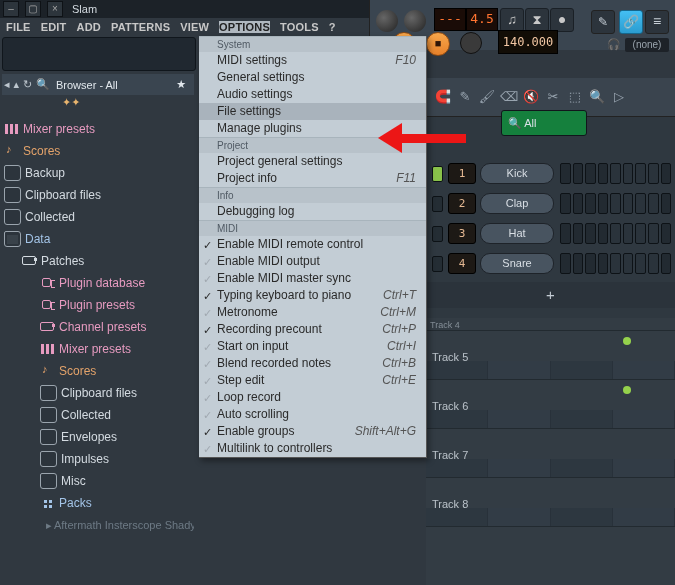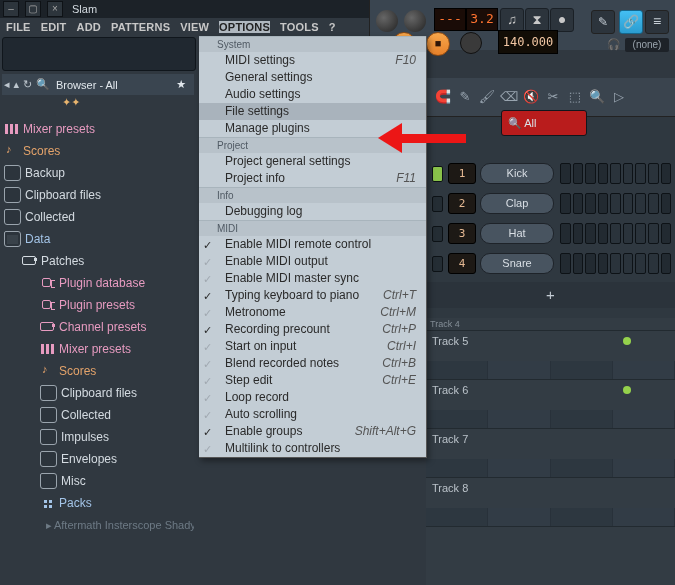--- a/index.html
+++ b/index.html
@@ -56,49 +56,49 @@
   .blue{color:#a3c4e7}
   .orange{color:#e4a36a}
   .white{color:#d4dbe1}
   .ind0{padding-left:0}
   .ind1{padding-left:18px}
   .ind2{padding-left:36px}
   .node.last{color:#6d7a85;font-size:11px;padding-left:42px}
   
   .menu{position:absolute;left:199px;top:36px;width:227px;background:#c3cdd5;border-bottom:1px solid #555;border-right:1px solid #555;font-size:12px;color:#2a2a2a;z-index:100;box-shadow:2px 3px 6px rgba(0,0,0,.4)}
   .menu .hdr{height:15px;line-height:15px;padding-left:18px;font-size:10px;color:#505a64;background:#b8c2ca;border-top:1px solid #a8b4bc}
-  .menu .item{height:17px;line-height:17px;padding-left:26px;position:relative}
+  .menu .item{height:17px;line-height:17px;padding-left:18px;position:relative}
   .menu .item .sc{position:absolute;right:10px;font-style:italic;color:#545454}
   .menu .item.hl{background:#a9b3bc}
   .menu .item .chk{position:absolute;left:4px;top:1px;font-size:11px;color:#2a2a2a}
   .menu .item .chk.dim{color:#a0a8b0}
   
   .red-arrow{position:absolute;left:378px;top:123px;width:88px;height:30px;z-index:200}
   .red-arrow .shaft{position:absolute;left:22px;top:11px;width:66px;height:9px;background:#ec1616}
   .red-arrow .head{position:absolute;left:0;top:0;width:0;height:0;border-right:24px solid #ec1616;border-top:15px solid transparent;border-bottom:15px solid transparent}
   
   .rightarea{position:absolute;left:426px;top:78px;right:0;bottom:0;background:#2f3840}
   .toolbar2{position:absolute;left:0;top:0;right:0;height:38px;background:#3a444e;border-bottom:1px solid #222}
   .toolbar2 .tico{position:absolute;top:10px;width:18px;height:18px;font-size:13px;text-align:center;line-height:18px;color:#98a4af}
-  .search-all{position:absolute;right:88px;top:32px;width:78px;height:24px;background:#b91c1c;border:1px solid #11161c;border-radius:3px;color:#d9e0e6;font-size:11px;line-height:24px;padding-left:6px}
+  .search-all{position:absolute;right:88px;top:32px;width:78px;height:24px;background:#15803d;border:1px solid #11161c;border-radius:3px;color:#d9e0e6;font-size:11px;line-height:24px;padding-left:6px}
   .chan-btn{position:absolute;right:0;top:32px;width:82px;height:24px;background:#2a323a;border-left:1px solid #10151a;color:#c5ccd3;font-size:11px;text-align:center;line-height:24px}
   
   .steprow{position:absolute;left:0;height:27px;right:0}
   .steprow .led{position:absolute;left:6px;top:6px;width:9px;height:14px;background:#242d34;border:1px solid #0d1216;border-radius:2px}
   .steprow .numbox{position:absolute;left:22px;top:3px;width:26px;height:19px;background:#1d1915;border:1px solid #000;color:#e4b892;font:11px monospace;text-align:center;line-height:19px;border-radius:3px}
   .steprow .name{position:absolute;left:54px;top:3px;width:72px;height:19px;background:#485460;border:1px solid #1e2329;color:#d9dfe5;font-size:11px;text-align:center;line-height:19px;border-radius:10px}
   .steprow .steps{position:absolute;left:134px;top:3px;right:4px;height:19px;display:flex;gap:2px}
   .steprow .step{width:9px;height:19px;background:#222a31;border:1px solid #0d1216;border-radius:2px}
   .steprow .step.g1{background:#2a333b}
   .steprow.r1{top:82px}.steprow.r2{top:112px}.steprow.r3{top:142px}.steprow.r4{top:172px}
   .steprow.r1 .led{background:#89c24a}
   .addrow{position:absolute;left:0;top:204px;right:0;height:26px;background:#2b333b;text-align:center;line-height:26px;color:#c3cbd3;font-size:15px}
   
   .plist{position:absolute;left:0;top:240px;right:0;bottom:0;background:#333c44}
-  .trk{position:relative;height:48px;border-bottom:1px solid #222a30;display:flex;align-items:flex-start}
+  .trk{position:relative;height:48px;border-bottom:1px solid #222a30;display:flex;align-items:center}
   .trk .lbl{margin:4px 0 0 6px;font-size:11px;color:#bac2c9}
   .trk .dot{position:absolute;right:44px;top:6px;width:8px;height:8px;border-radius:50%;background:#95d24c}
   .trk .cells{position:absolute;left:0;bottom:0;right:0;height:18px;display:flex}
   .trk .cell{flex:1;border-right:1px solid #28313a;background:#2d3740}
   .trk .cell.alt{background:#323c46}
   .trk.tiny{height:12px}
   .trk.tiny .lbl{margin:1px 0 0 4px;font-size:9px;color:#858f98}
 </style>
 </head>
 <body>
@@ -121,21 +121,21 @@
   <span>TOOLS</span>
   <span class="q">?</span>
 </div>
 
 <div class="hintbar"></div>
 
 <div class="topright">
   <div class="knob k1"></div>
   <div class="knob k2"></div>
   <div class="lcd">---</div>
-  <div class="lcd" style="left:96px;color:#ff7330">3.2</div>
+  <div class="lcd" style="left:96px;color:#ff7330">4.5</div>
   <div class="toolicon ti1" style="left:130px">♫</div>
   <div class="toolicon ti2" style="left:155px">⧗</div>
   <div class="toolicon ti3" style="left:180px">⏺</div>
   <div class="playbtn">▶</div>
   <div class="playbtn stop">■</div>
   <div class="rec"></div>
   <div class="tempo-lcd">140.000</div>
   <div class="brush">✎</div>
   <div class="linkico">🔗</div>
   <div class="menuico">≡</div>
@@ -205,25 +205,25 @@
       <div class="node ind2 white">
         <span class="ico fold"></span>
         <span>Clipboard files</span>
       </div>
       <div class="node ind2 white">
         <span class="ico fold"></span>
         <span>Collected</span>
       </div>
       <div class="node ind2 white">
         <span class="ico fold"></span>
+        <span>Envelopes</span>
+      </div>
+      <div class="node ind2 white">
+        <span class="ico fold"></span>
         <span>Impulses</span>
-      </div>
-      <div class="node ind2 white">
-        <span class="ico fold"></span>
-        <span>Envelopes</span>
       </div>
       <div class="node ind2 white">
         <span class="ico fold"></span>
         <span>Misc</span>
       </div>
       <div class="node ind2 blue">
         <span class="ico sq open"></span>
         <span>Packs</span>
       </div>
       <div class="node last">▸ Aftermath Insterscope Shady Records Drum Samples</div>

